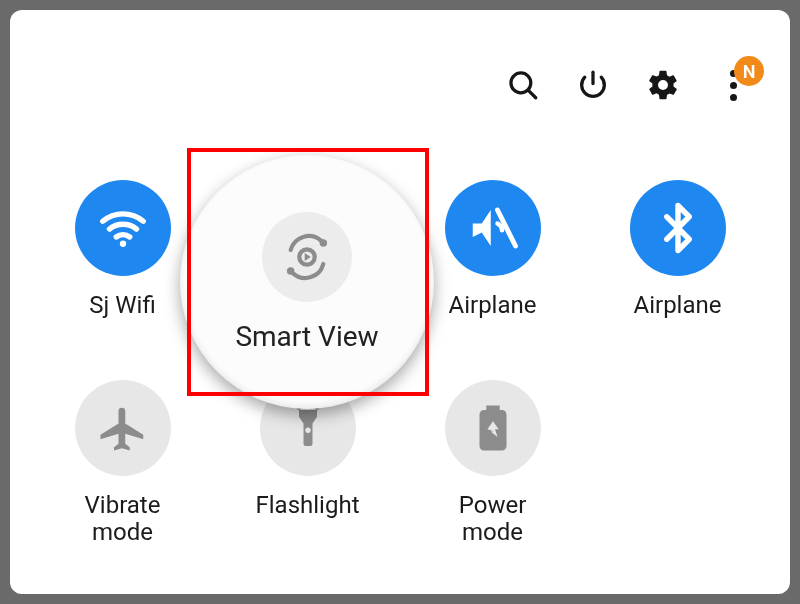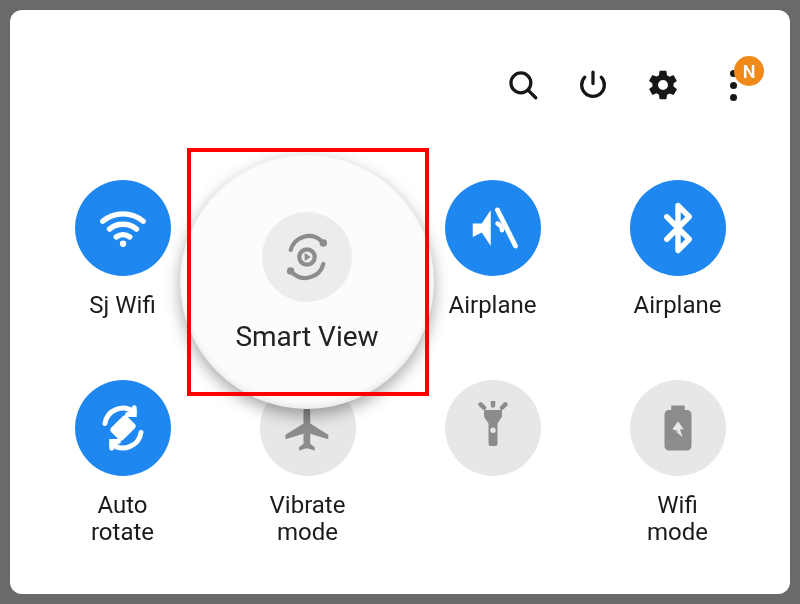--- a/index.html
+++ b/index.html
@@ -181,62 +181,50 @@
 
     <div class="tile">
       <div class="circ blue">
         <svg viewBox="0 0 24 24" fill="none" stroke="#fff" stroke-width="2.4" stroke-linejoin="round" stroke-linecap="round">
           <path d="M7 7l10 10-5 5V2l5 5L7 17"></path>
         </svg>
       </div>
       <div class="tlabel">Airplane</div>
     </div>
 
-    <div class="tile">
-      <div class="circ blue">
-        <svg viewBox="0 0 24 24" fill="none" stroke="#fff" stroke-width="2.2" stroke-linecap="round">
-          <rect x="8.2" y="7" width="7.6" height="10" rx="1.5" transform="rotate(45 12 12)" fill="#fff" stroke="none"></rect>
-          <path d="M4 10a8 8 0 0 1 13-5"></path>
-            <path d="M20 14a8 8 0 0 1-13 5"></path>
-          <path d="M17 3v3h-3"></path>
-            <path d="M7 21v-3h3"></path>
-        </svg>
-      </div>
-      <div class="tlabel">Auto
-rotate</div>
-    </div>
 
     <div class="tile">
       <div class="circ grey">
         <svg viewBox="0 0 24 24" fill="#8c8c8c">
           <path d="M21 15l-8-5V4.5a1.5 1.5 0 0 0-3 0V10l-8 5v2l8-2.5V19l-2 1.5V22l3.5-1 3.5 1v-1.5L13 19v-4.5l8 2.5Z"></path>
         </svg>
       </div>
       <div class="tlabel">Vibrate
 mode</div>
     </div>
 
     <div class="tile">
       <div class="circ grey">
         <svg viewBox="0 0 24 24" fill="#8c8c8c">
           <path d="M8 4h8v3l-2 3v9a1 1 0 0 1-1 1h-2a1 1 0 0 1-1-1v-9L8 7Z"></path>
           <path d="M12 2V0M8 3 6.5 1.5M16 3l1.5-1.5" stroke="#8c8c8c" stroke-width="2" stroke-linecap="round"></path>
           <circle cx="12" cy="13" r="1.2" fill="#e7e7e7"></circle>
         </svg>
       </div>
+      <div class="tlabel">Flashlight</div>
     </div>
 
     <div class="tile">
       <div class="circ grey">
         <svg viewBox="0 0 24 24" fill="#8c8c8c">
           <path d="M16 4h-1V2h-6v2H8a2 2 0 0 0-2 2v14a2 2 0 0 0 2 2h8a2 2 0 0 0 2-2V6a2 2 0 0 0-2-2Z"></path>
           <path d="M9.5 12.5 12 9l2.5 3.5-1.6.1L14 16l-3-2.4 1.3-.2Z" fill="#e7e7e7"></path>
         </svg>
       </div>
-      <div class="tlabel">Wifi
+      <div class="tlabel">Power
 mode</div>
     </div>
 
   </div>
 
   <div class="zoom-lens">
     <div class="zicon">
       <svg viewBox="0 0 24 24" fill="none" stroke="#8c8c8c" stroke-width="1.8" stroke-linecap="round">
         <path d="M5 9a8 8 0 0 1 13-4"></path>
         <path d="M19 15a8 8 0 0 1-13 4"></path>

